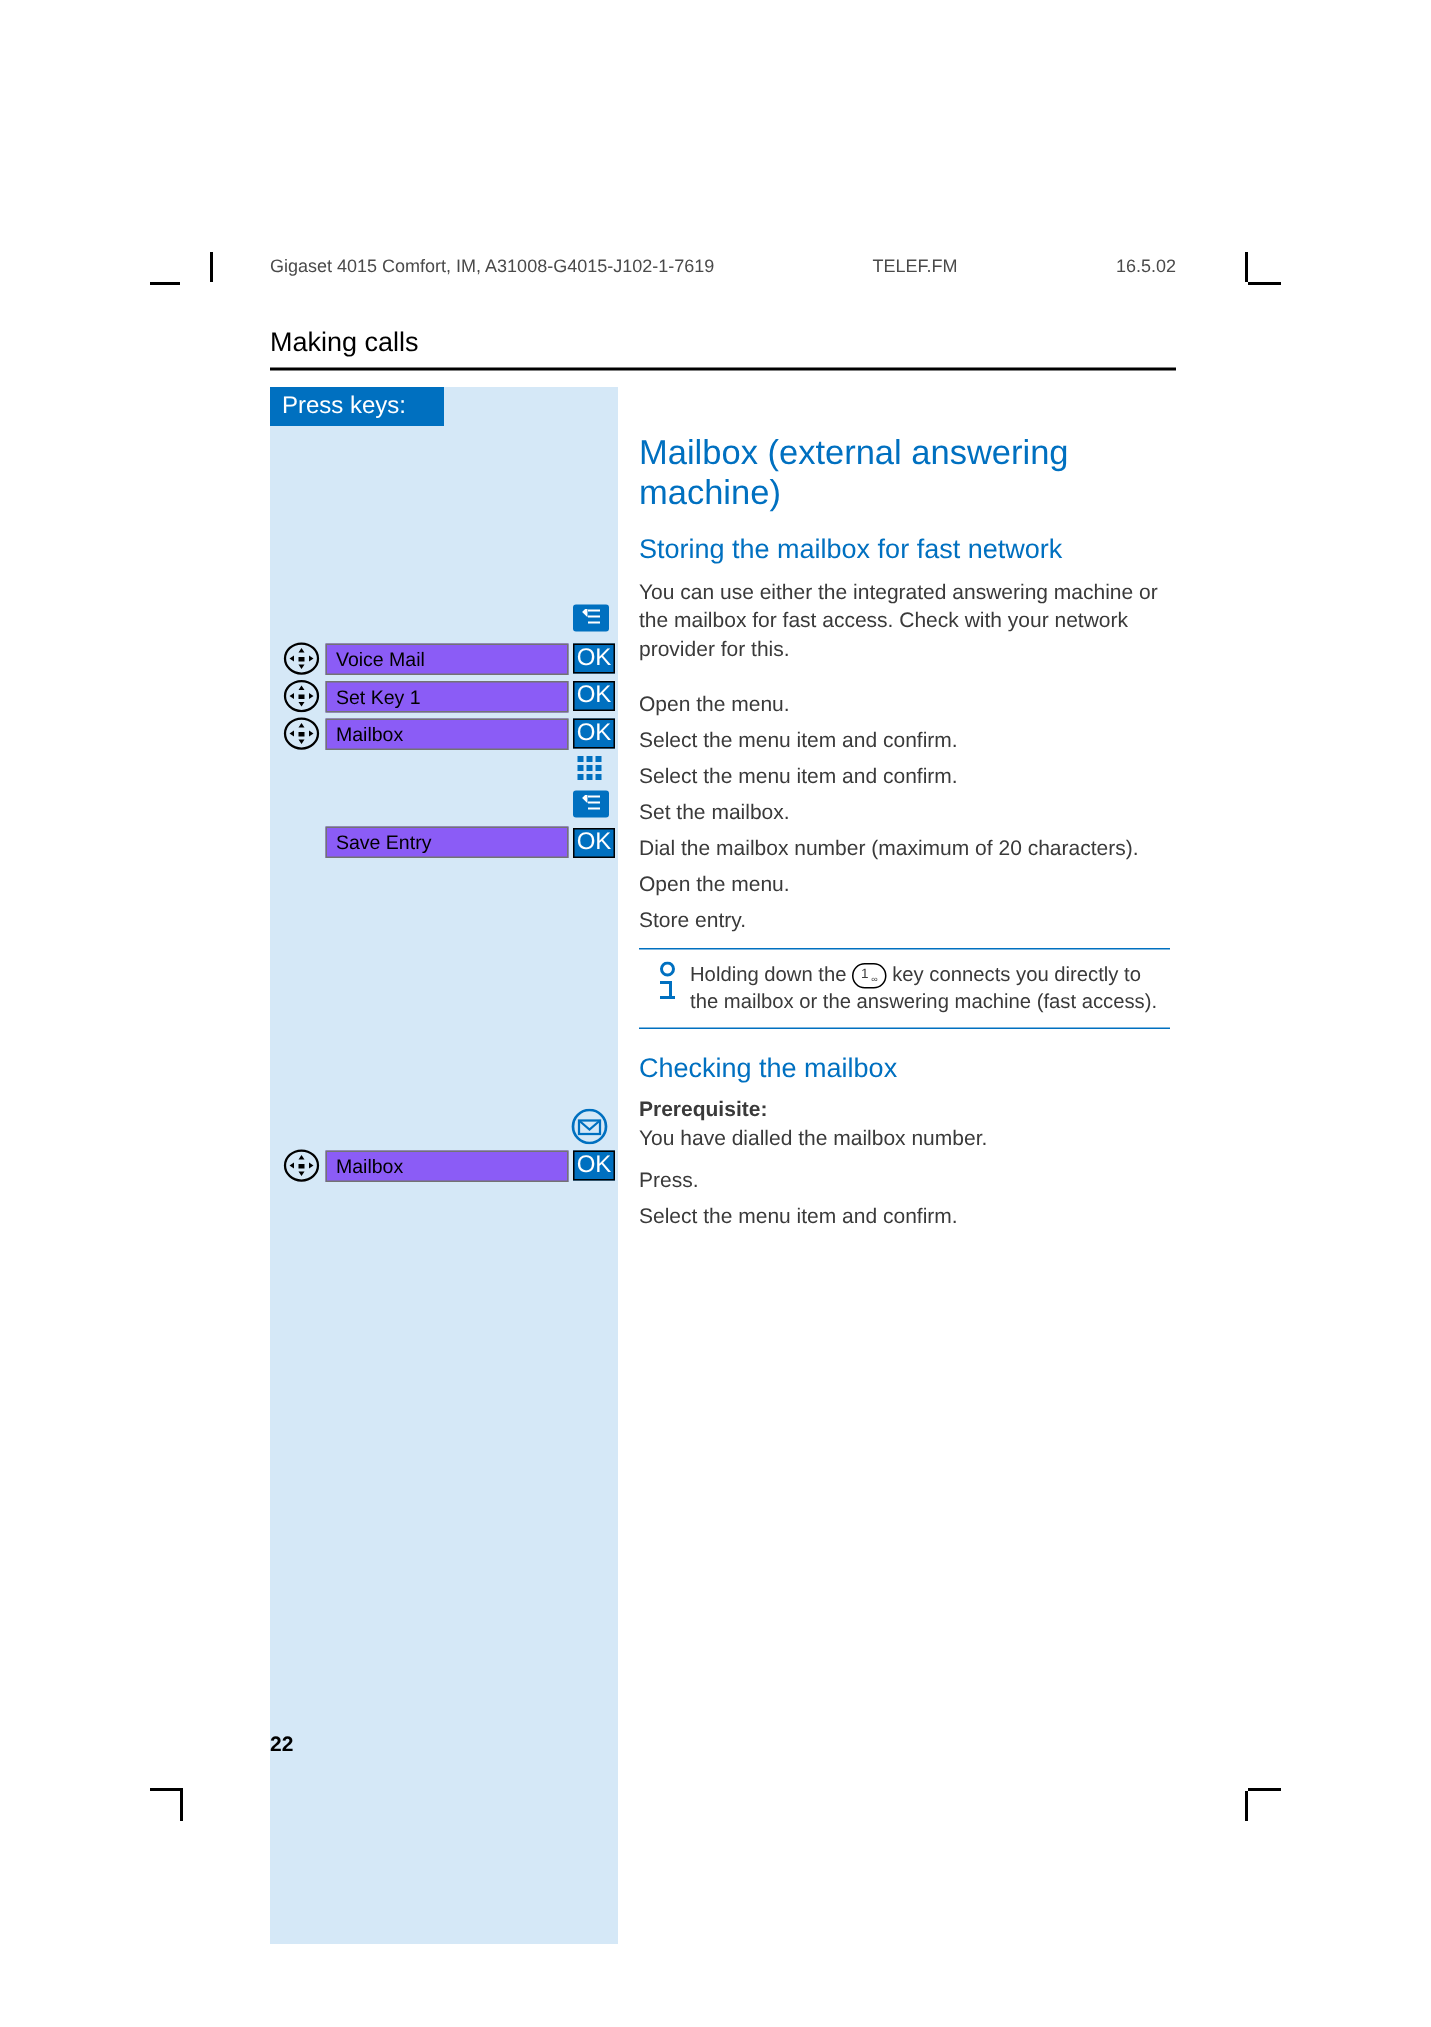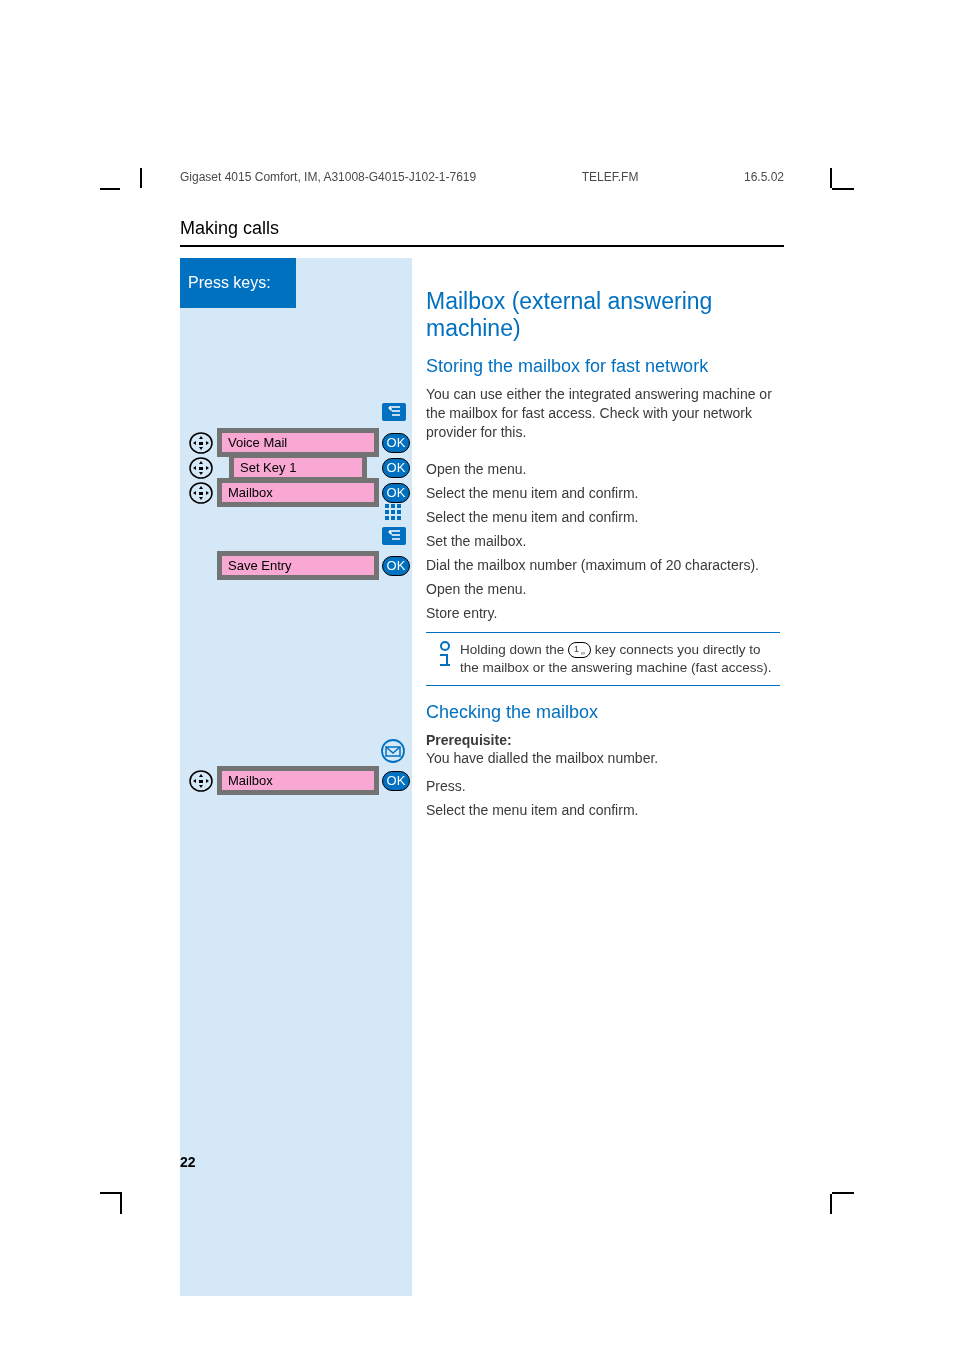--- a/index.html
+++ b/index.html
@@ -58,21 +58,21 @@
   .sidebar {
     width: 232px;
     background: #d5e8f7;
     padding-bottom: 500px;
     position: relative;
     min-height: 880px;
   }
   .press-keys {
     background: #0070c0;
     color: #fff;
-    padding: 16px 8px;
+    padding: 4px 8px;
     font-size: 16px;
     width: 100px;
   }
   .sidebar-row {
     display: flex;
     align-items: center;
     position: absolute;
     left: 0;
     width: 232px;
     box-sizing: border-box;
@@ -88,30 +88,30 @@
     align-items: center;
     justify-content: center;
     border-radius: 2px;
   }
   .ok-btn {
     width: 26px;
     height: 18px;
     background: #0070c0;
     border: 1px solid #000;
     color: #fff;
-    font-size: 13px;
+    font-size: 16px;
     display: inline-flex;
     align-items: center;
     justify-content: center;
-    border-radius: 10px;
+    border-radius: 0;
   }
   .menu-item-box {
     flex: 1;
-    background: #f9a8d4;
-    border: 5px solid #737373;
+    background: #8b5cf6;
+    border: 1px solid #737373;
     font-size: 13px;
     padding: 2px 6px;
     margin: 0 3px;
     color: #000;
   }
   .nav-icon-svg {
     margin-left: 6px;
   }
   .main-col {
     flex: 1;
@@ -242,21 +242,21 @@
         <svg class="nav-icon-svg" width="26" height="22">
           <ellipse cx="13" cy="11" rx="11" ry="10" fill="none" stroke="#000" stroke-width="1.5"></ellipse>
           <path d="M13 4 l-2 3 h4 Z M13 18 l-2 -3 h4 Z" fill="#000"></path>
           <path d="M5 11 l3 -2 v4 Z M21 11 l-3 -2 v4 Z" fill="#000"></path>
           <rect x="11" y="10" width="4" height="3" fill="#000"></rect>
         </svg>
         <span class="menu-item-box">Voice Mail</span>
         <span class="ok-btn">OK</span>
       </div>
 
-      <div class="sidebar-row" style="top:195px;gap:12px;">
+      <div class="sidebar-row" style="top:195px;">
         <svg class="nav-icon-svg" width="26" height="22">
           <ellipse cx="13" cy="11" rx="11" ry="10" fill="none" stroke="#000" stroke-width="1.5"></ellipse>
           <path d="M13 4 l-2 3 h4 Z M13 18 l-2 -3 h4 Z" fill="#000"></path>
           <path d="M5 11 l3 -2 v4 Z M21 11 l-3 -2 v4 Z" fill="#000"></path>
           <rect x="11" y="10" width="4" height="3" fill="#000"></rect>
         </svg>
         <span class="menu-item-box">Set Key 1</span>
         <span class="ok-btn">OK</span>
       </div>
 

